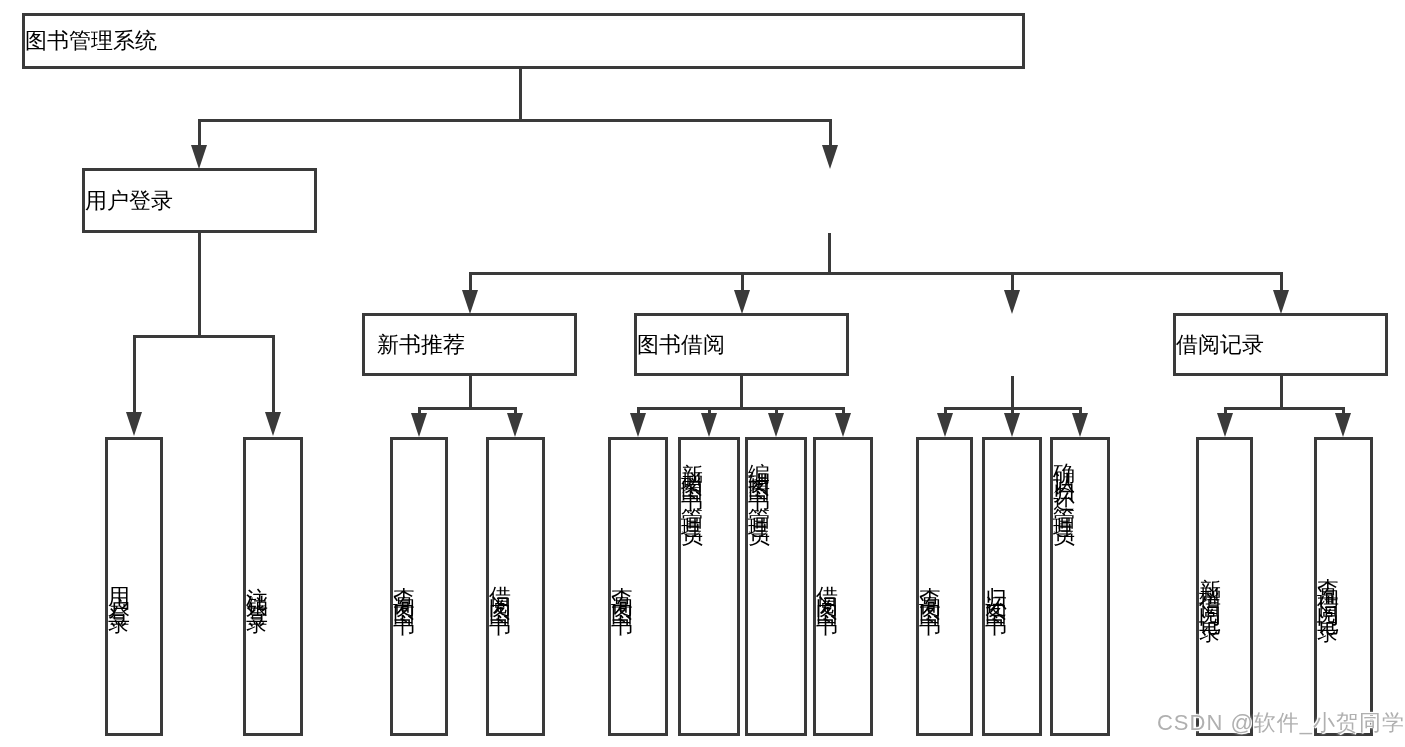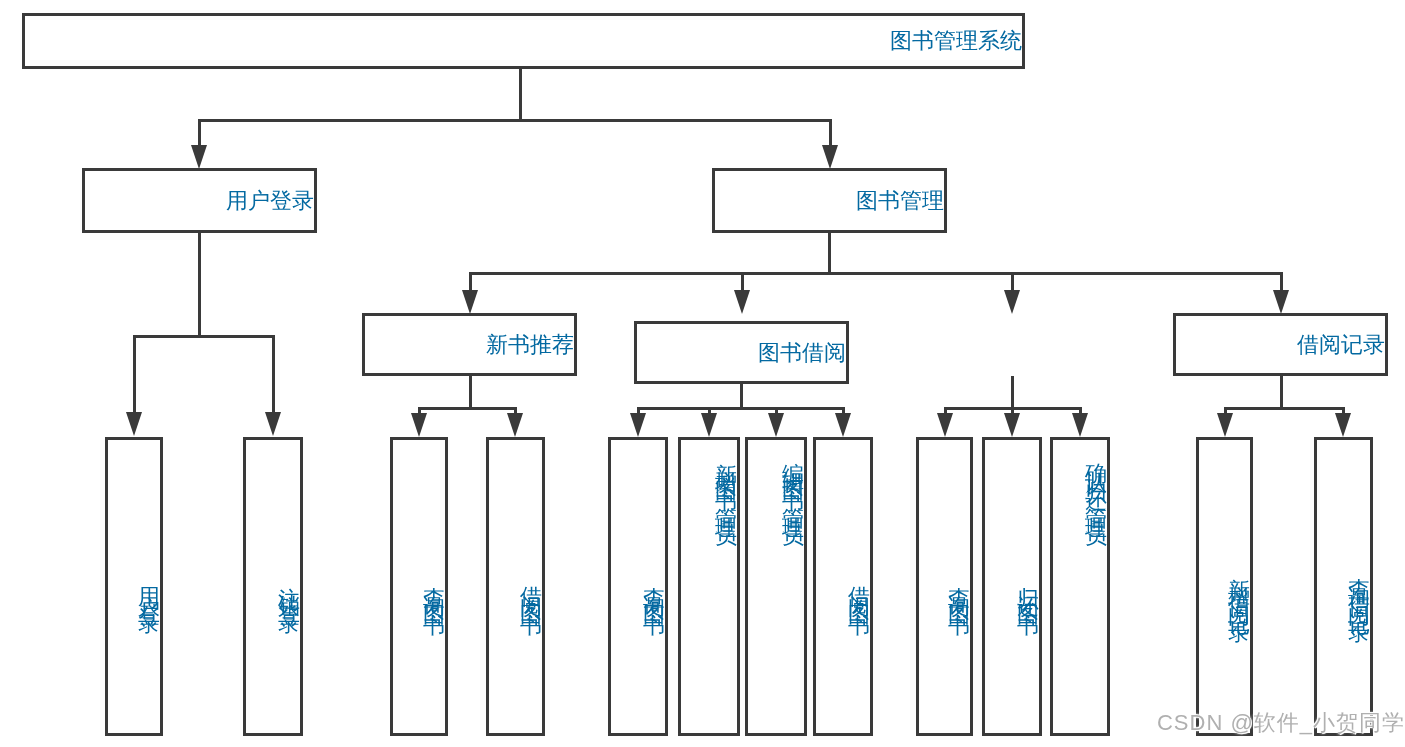--- a/index.html
+++ b/index.html
@@ -2,22 +2,22 @@
 <html><head>
 <meta charset="utf-8">
 <style>
   html,body{margin:0;padding:0;background:#fff;}
   #canvas{
     position:relative;width:1405px;height:747px;background:#ffffff;overflow:hidden;
     font-family:"Liberation Sans","DejaVu Sans",sans-serif;color:#333333;
   }
   .box{
     position:absolute;box-sizing:border-box;background:#ffffff;
-    border:3px solid #3a3a3a;display:flex;align-items:center;justify-content:flex-end;
-    font-size:22px;color:#0369a1;z-index:2;
+    border:3px solid #3a3a3a;display:flex;align-items:center;justify-content:flex-start;
+    font-size:22px;color:#000000;z-index:2;
   }
   .box .v{
     writing-mode:vertical-rl;text-orientation:mixed;letter-spacing:9px;line-height:1;
     white-space:nowrap;
   }
   .vtop{align-items:flex-start;}
   .vtop .v{padding-top:5px;}
   .hline,.vline{position:absolute;background:#3a3a3a;z-index:1;}
   .hline{height:3px;}
   .vline{width:3px;}
@@ -44,23 +44,20 @@
   <div class="vline" style="left:519px;top:68px;height:53px;"></div>
   <div class="hline" style="left:198px;top:119px;width:634px;"></div>
   <div class="vline" style="left:198px;top:119px;height:29px;"></div>
   <div class="vline" style="left:829px;top:119px;height:29px;"></div>
   <div class="ah" style="left:191px;top:145px;"></div>
   <div class="ah" style="left:822px;top:145px;"></div>
 
   <div class="box" style="left:82px;top:168px;width:235px;height:65px;">
     <span>用户登录</span>
   </div>
-  <div class="box" style="left:712px;top:168px;width:235px;height:65px;">
-    <span>图书管理</span>
-  </div>
 
   <div class="vline" style="left:198px;top:233px;height:105px;"></div>
   <div class="hline" style="left:133px;top:335px;width:141px;"></div>
   <div class="vline" style="left:133px;top:335px;height:80px;"></div>
   <div class="vline" style="left:272px;top:335px;height:80px;"></div>
   <div class="ah" style="left:126px;top:412px;"></div>
   <div class="ah" style="left:265px;top:412px;"></div>
 
   <div class="vline" style="left:828px;top:233px;height:42px;"></div>
   <div class="hline" style="left:469px;top:272px;width:814px;"></div>
@@ -69,21 +66,21 @@
   <div class="vline" style="left:1011px;top:272px;height:21px;"></div>
   <div class="vline" style="left:1280px;top:272px;height:21px;"></div>
   <div class="ah" style="left:462px;top:290px;"></div>
   <div class="ah" style="left:734px;top:290px;"></div>
   <div class="ah" style="left:1004px;top:290px;"></div>
   <div class="ah" style="left:1273px;top:290px;"></div>
 
   <div class="box" style="left:362px;top:313px;width:215px;height:63px;padding-left:12px;">
     <span>新书推荐</span>
   </div>
-  <div class="box" style="left:634px;top:321px;width:215px;height:63px;">
+  <div class="box" style="left:634px;top:313px;width:215px;height:63px;">
     <span>图书借阅</span>
   </div>
   <div class="box" style="left:1173px;top:313px;width:215px;height:63px;">
     <span>借阅记录</span>
   </div>
 
   <div class="vline" style="left:469px;top:376px;height:34px;"></div>
   <div class="hline" style="left:418px;top:407px;width:99px;"></div>
   <div class="vline" style="left:418px;top:407px;height:10px;"></div>
   <div class="vline" style="left:514px;top:407px;height:10px;"></div>

